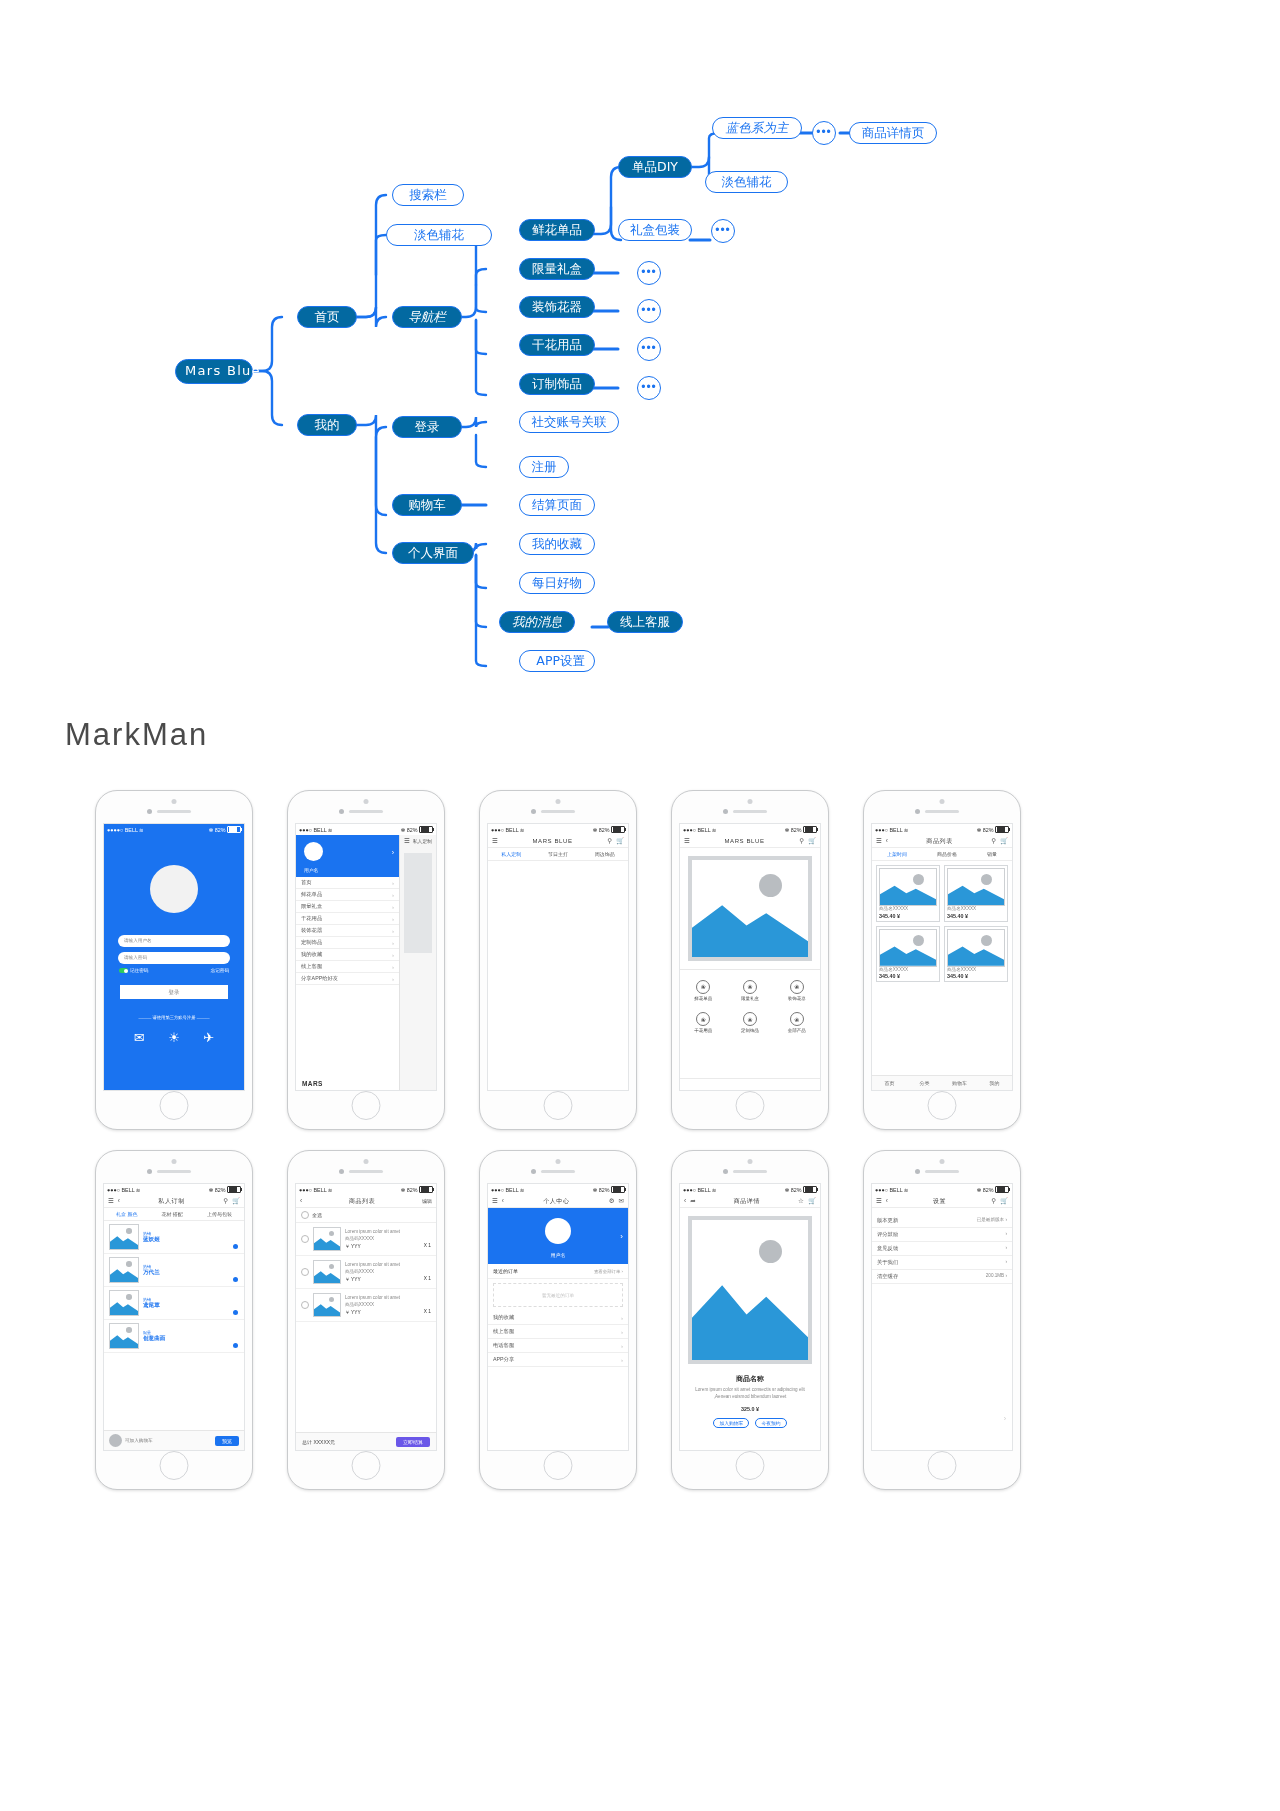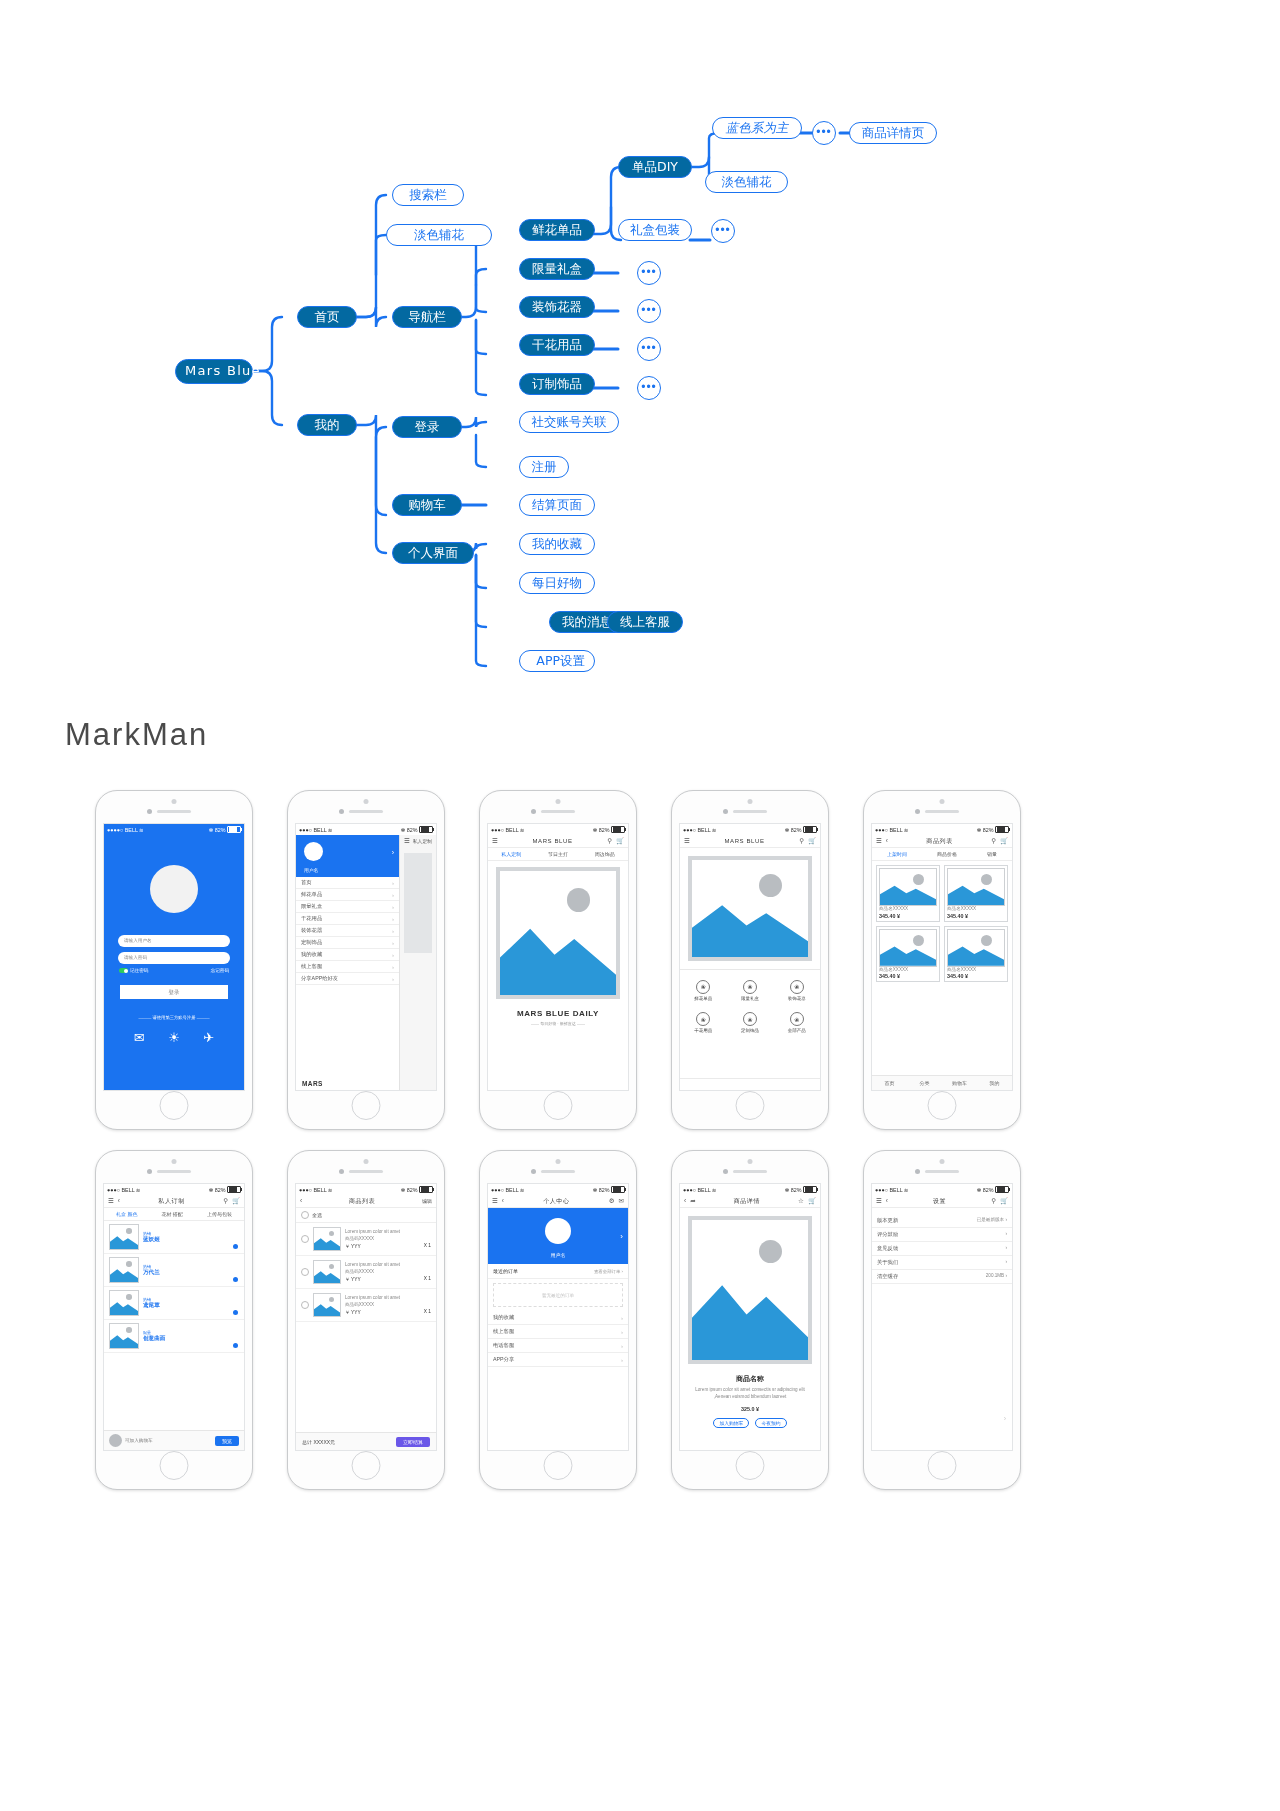--- a/index.html
+++ b/index.html
@@ -204,21 +204,21 @@
       </g>
     </svg>
 
     <div class="node fill root" style="left:175px;top:264px;width:78px;"><span>Mars Blue</span></div>
 
     <div class="node fill" style="left:297px;top:211px;width:60px;">首页</div>
     <div class="node fill" style="left:297px;top:319px;width:60px;">我的</div>
 
     <div class="node out" style="left:392px;top:89px;width:72px;">搜索栏</div>
     <div class="node out" style="left:386px;top:129px;width:106px;">淡色辅花</div>
-    <div class="node fill" style="left:392px;top:211px;width:70px;">导航栏</div>
+    <div class="node fill" style="left:392px;top:211px;width:70px;font-style:italic;">导航栏</div>
 
     <div class="node fill" style="left:519px;top:124px;width:76px;">鲜花单品</div>
     <div class="node fill" style="left:519px;top:163px;width:76px;">限量礼盒</div>
     <div class="node fill" style="left:519px;top:201px;width:76px;">装饰花器</div>
     <div class="node fill" style="left:519px;top:239px;width:76px;">干花用品</div>
     <div class="node fill" style="left:519px;top:278px;width:76px;">订制饰品</div>
 
     <div class="node fill" style="left:618px;top:61px;width:74px;">单品DIY</div>
     <div class="node out" style="left:618px;top:124px;width:74px;">礼盒包装</div>
 
@@ -236,21 +236,21 @@
     <div class="node fill" style="left:392px;top:321px;width:70px;">登录</div>
     <div class="node fill" style="left:392px;top:399px;width:70px;">购物车</div>
     <div class="node fill" style="left:392px;top:447px;width:82px;">个人界面</div>
 
     <div class="node out" style="left:519px;top:316px;width:100px;">社交账号关联</div>
     <div class="node out" style="left:519px;top:361px;width:50px;">注册</div>
     <div class="node out" style="left:519px;top:399px;width:76px;">结算页面</div>
 
     <div class="node out" style="left:519px;top:438px;width:76px;">我的收藏</div>
     <div class="node out" style="left:519px;top:477px;width:76px;">每日好物</div>
-    <div class="node fill" style="left:549px;top:516px;width:76px;">我的消息</div>
+    <div class="node fill" style="left:499px;top:516px;width:76px;font-style:italic;">我的消息</div>
     <div class="node out" style="left:519px;top:555px;width:76px;text-align:right;">APP设置</div>
     <div class="node fill" style="left:607px;top:516px;width:76px;">线上客服</div>
   </div>
 
   <div class="phone" style="left:95px;top:790px;">
     <div class="sensor"></div>
     <div class="speaker"></div>
     <div class="cam"></div>
     <div class="home"></div>
     <div class="screen blue">
@@ -401,28 +401,20 @@
         <span class="nb-r">
             <span class="ico">⚲</span>
           <span class="ico">🛒</span>
           </span>
       </div>
       <div class="seg" id="daily-tabs">
           <span class="on">私人定制</span>
           <span>节日主打</span>
           <span>周边饰品</span>
         </div>
-      <div style="position:relative;height:218px;padding:6px 8px;box-sizing:border-box;">
-        <div class="ph-img" style="height:132px;border:4px solid #d3d6d9;">
-          <div class="mount"></div>
-            <div class="sun"></div>
-        </div>
-        <div class="ctr" style="margin-top:10px;font-size:8px;font-weight:bold;letter-spacing:.6px;color:#333;">MARS BLUE DAILY</div>
-        <div class="ctr" style="margin-top:3px;font-size:4px;color:#999;">—— 每日好物 ·  新鲜直达 ——</div>
-      </div>
     </div>
   </div>
 
   <div class="phone" style="left:671px;top:790px;">
     <div class="sensor"></div>
     <div class="speaker"></div>
     <div class="cam"></div>
     <div class="home"></div>
     <div class="screen">
       <div class="statusbar">

